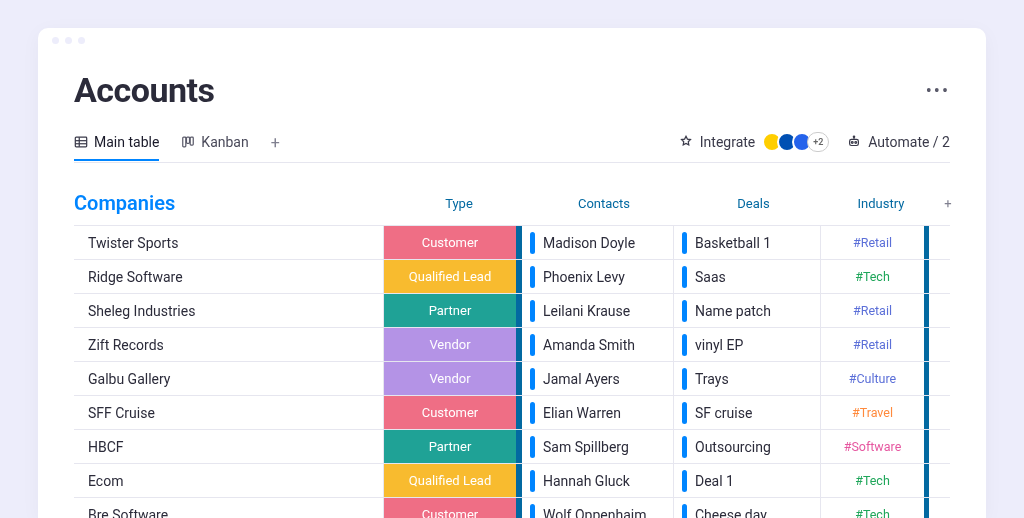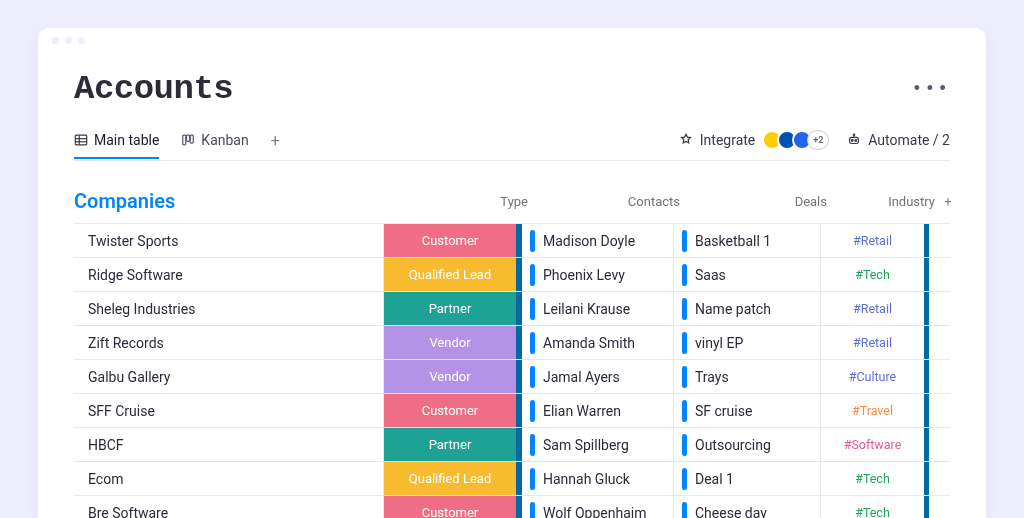--- a/index.html
+++ b/index.html
@@ -19,21 +19,21 @@
 }
 .titlebar {
   height: 24px;
   display: flex;
   align-items: center;
   padding: 0 14px;
   gap: 6px;
 }
 .tb-dot { width: 7px; height: 7px; border-radius: 50%; background: #EDEDFB; }
 .content { padding: 18px 36px 0 36px; }
-.header-row { display: flex; align-items: center; justify-content: space-between; font-family: Liberation Mono, monospace; }
+.header-row { display: flex; align-items: center; justify-content: space-between; }
 .page-title { font-size: 34px; font-weight: 700; color: #2b2b3a; letter-spacing: -0.5px; }
 .more-btn { color: #5a5a6a; font-size: 18px; letter-spacing: 2px; cursor: pointer; }
 .tabs-row {
   display: flex;
   align-items: center;
   margin-top: 22px;
   border-bottom: 1px solid #e6e6ef;
   font-size: 14px;
   color: #4a4a5a;
 }
@@ -48,21 +48,21 @@
 .int-icons { display:flex; align-items:center; }
 .int-chip { width:20px; height:20px; border-radius:50%; margin-left:-5px; display:flex; align-items:center; justify-content:center; font-size:9px; font-weight:600; border:2px solid #fff; }
 .int-chip.y { background:#ffce00; color:#333; margin-left:0; }
 .int-chip.b1 { background:#0050b3; color:#fff; }
 .int-chip.b2 { background:#2563eb; color:#fff; }
 .int-chip.more { background:#fff; color:#666; border:1px solid #ccc; width:22px; height:20px; border-radius:10px; font-size:9px; }
 .auto-icon { width:14px; height:14px; display:inline-flex; }
 
 .group-header { display:flex; align-items:center; margin-top: 28px; border-bottom:1px solid #e6e6ef; }
 .group-title { color:#0085ff; font-size:20px; font-weight:600; flex: 0 0 316px; padding-bottom:10px; }
-.col-head { font-size:13px; color:#737373; text-align:right; padding-bottom:10px; }
+.col-head { font-size:13px; color:#0369a1; text-align:center; padding-bottom:10px; }
 .col-type { flex:0 0 138px; }
 .col-contacts { flex:0 0 152px; }
 .col-deals { flex:0 0 147px; }
 .col-industry { flex:0 0 108px; }
 .col-add { flex:0 0 26px; text-align:center; color:#808090; cursor:pointer; }
 
 .rows { }
 .row { display:flex; align-items:stretch; border-bottom:1px solid #e6e6ef; height:34px; }
 .left-bar { width:6px; background:#0085ff; }
 .cell-name { flex:0 0 310px; display:flex; align-items:center; padding-left:14px; font-size:14px; color:#2b2b3a; border-right:1px solid #e6e6ef; }

